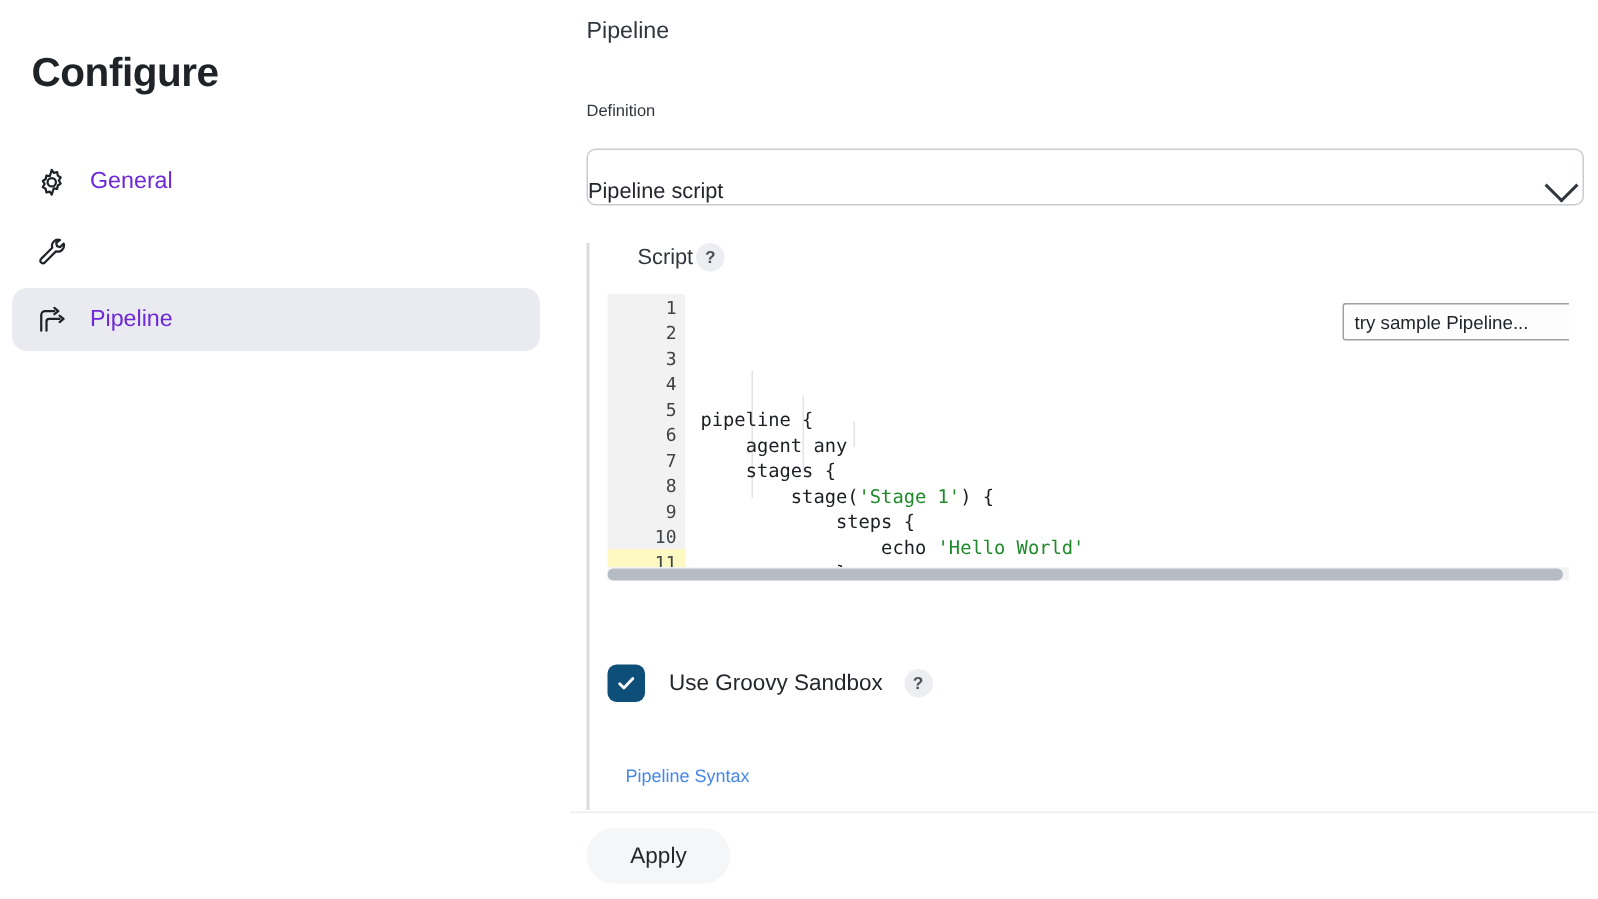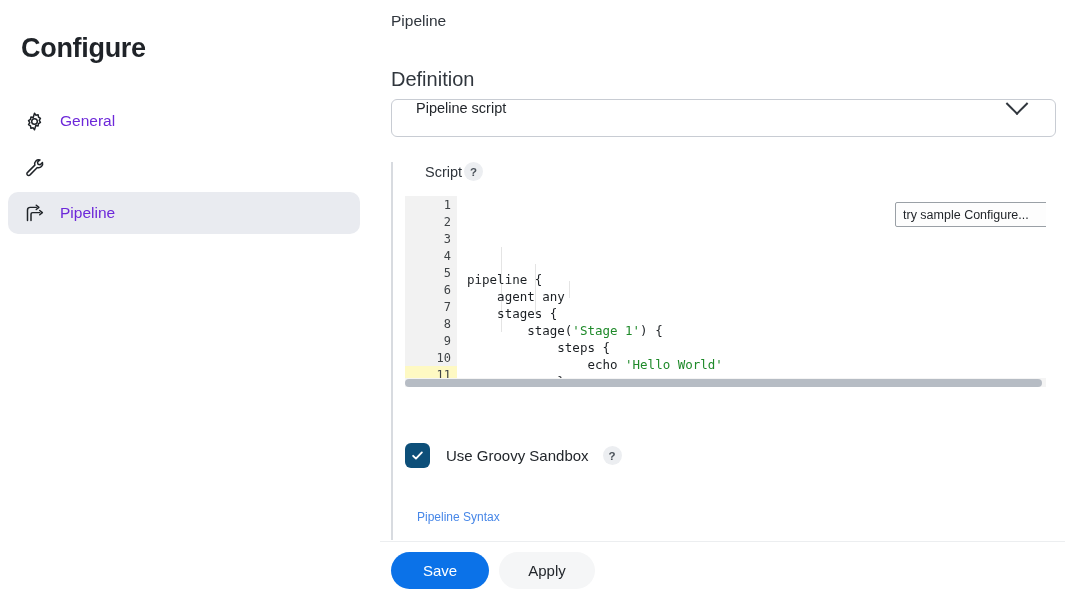--- a/index.html
+++ b/index.html
@@ -53,32 +53,32 @@
     position: absolute; left: 0; top: 0;
     width: 685px; height: 541px;
     overflow: hidden;
   }
   .section-title {
     position: absolute; left: 11px; top: 12px;
     font-size: 15.5px; color: #30363d;
   }
   .field-label {
     position: absolute; left: 11px; top: 68px;
-    font-size: 20px; color: #30363d;
+    font-size: 11px; color: #30363d;
   }
 
   
   .definition-select {
     position: absolute; left: 11px; top: 99px;
     width: 665px; height: 38px;
     border: 1px solid #c8ccd3;
     border-radius: 6px;
     background: #ffffff;
-    display: flex; align-items: flex-start;
-    padding: 0 24px;
+    display: flex; align-items: flex-end;
+    padding: 0 0;
     cursor: pointer;
   }
   .definition-select .val { font-size: 14.5px; color: #23272c; flex: 1; }
   .chev {
     width: 16px; height: 16px;
     border-right: 2px solid #30363d;
     border-bottom: 2px solid #30363d;
     transform: rotate(45deg) translate(-3px,-3px);
     margin-right: 6px;
   }
@@ -297,21 +297,21 @@
               <div class="gutter-row">10</div>
               <div class="gutter-row hl">11</div>
             </div>
           <div class="code" id="codearea">
             <div class="indent-guide" style="left:44px; top:51px; height:85px;"></div>
             <div class="indent-guide" style="left:78px; top:68px; height:51px;"></div>
             <div class="indent-guide" style="left:112px; top:85px; height:17px;"></div>
           <div class="code-row"><span>pipeline {</span></div><div class="code-row"><span>    agent any</span></div><div class="code-row"><span>    stages {</span></div><div class="code-row"><span>        stage(</span><span class="str">'Stage 1'</span><span>) {</span></div><div class="code-row"><span>            steps {</span></div><div class="code-row"><span>                echo </span><span class="str">'Hello World'</span></div><div class="code-row"><span>            }</span></div></div>
 
           <div class="sample-select">
-            <span class="s-val">try sample Configure...</span>
+            <span class="s-val">try sample Pipeline...</span>
 
           </div>
         </div>
 
         <div class="hscroll">
           <div class="thumb"></div>
         </div>
 
         <div class="sandbox-row">
           <span class="checkbox">
@@ -323,18 +323,17 @@
           <span class="help-badge">?</span>
         </div>
 
         <div class="syntax-link">Pipeline Syntax</div>
       </div>
 
     </div>
 
     <div class="footer-divider"></div>
     <div class="footer">
-      <button class="btn btn-primary">Save</button>
       <button class="btn btn-secondary">Apply</button>
     </div>
   </div>
 
 </div>
 
 </body></html>

